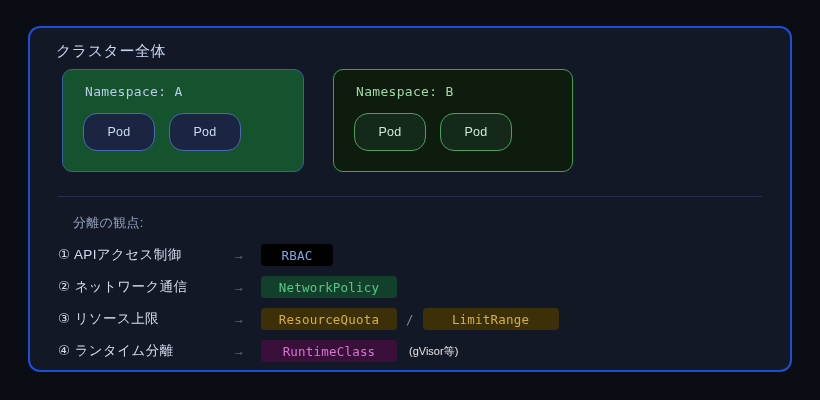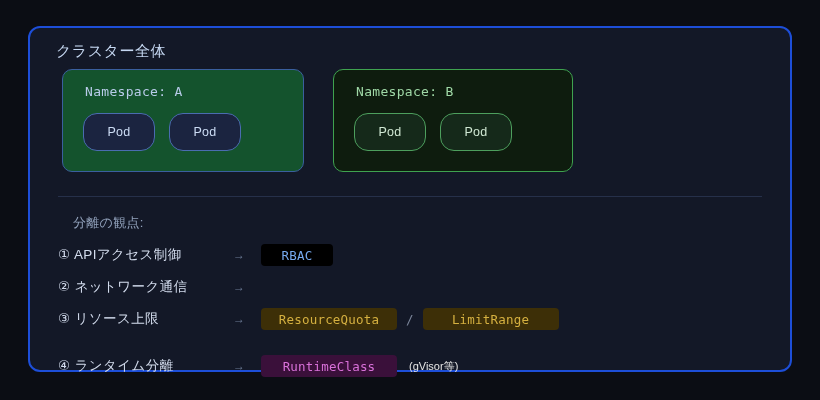--- a/index.html
+++ b/index.html
@@ -119,21 +119,21 @@
     position: absolute;
     left: 28px;
     width: 700px;
     height: 24px;
     display: flex;
     align-items: center;
   }
   .aspect-row-0 { top: 215px; }
   .aspect-row-1 { top: 247px; }
   .aspect-row-2 { top: 279px; }
-  .aspect-row-3 { top: 326px; }
+  .aspect-row-3 { top: 311px; }
 
   .aspect-label {
     width: 175px;
     flex: 0 0 175px;
     font-size: 13.5px;
     color: #d3dced;
     letter-spacing: 0.4px;
   }
   .aspect-arrow {
     width: 28px;
@@ -196,20 +196,21 @@
 
   <div class="aspect-row aspect-row-0">
     <span class="aspect-label">① APIアクセス制御</span>
     <span class="aspect-arrow">→</span>
     <span class="badge badge-blue">RBAC</span>
   </div>
 
   <div class="aspect-row aspect-row-1">
     <span class="aspect-label">② ネットワーク通信</span>
     <span class="aspect-arrow">→</span>
+    <span class="badge badge-green">NetworkPolicy</span>
   </div>
 
   <div class="aspect-row aspect-row-2">
     <span class="aspect-label">③ リソース上限</span>
     <span class="aspect-arrow">→</span>
     <span class="badge badge-amber">ResourceQuota</span>
     <span class="badge-sep">/</span>
     <span class="badge badge-amber">LimitRange</span>
   </div>
 

